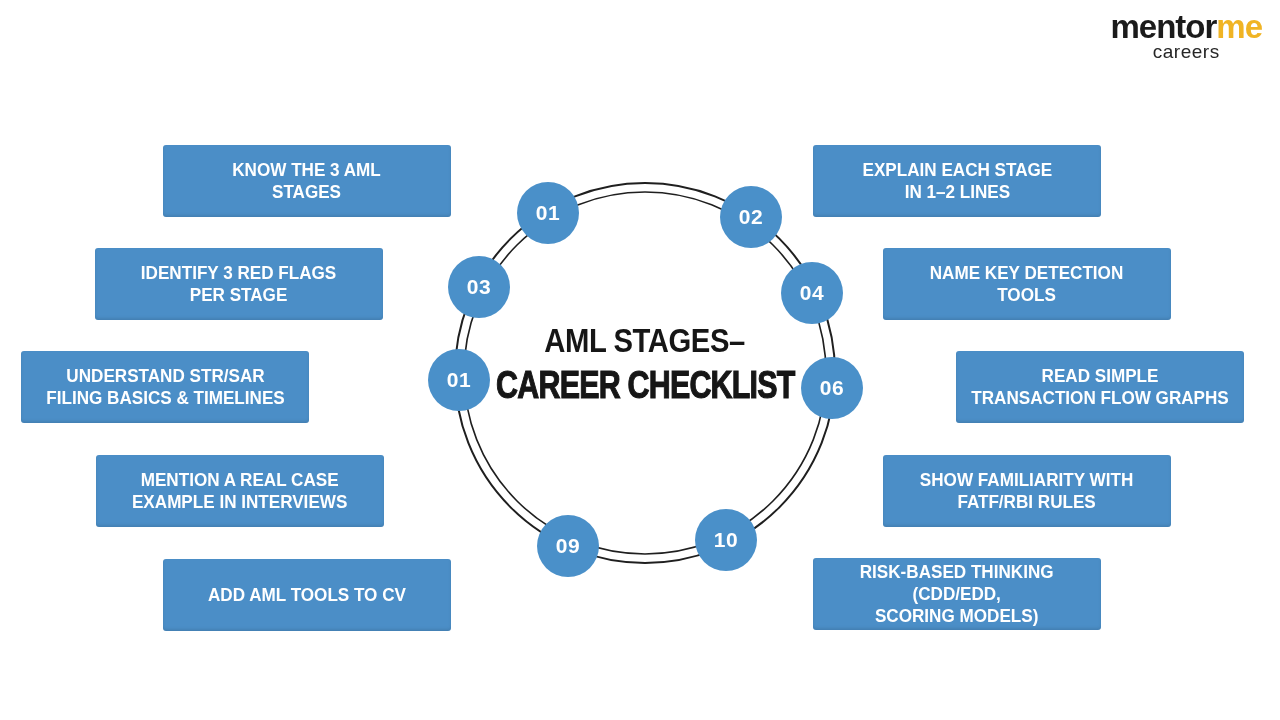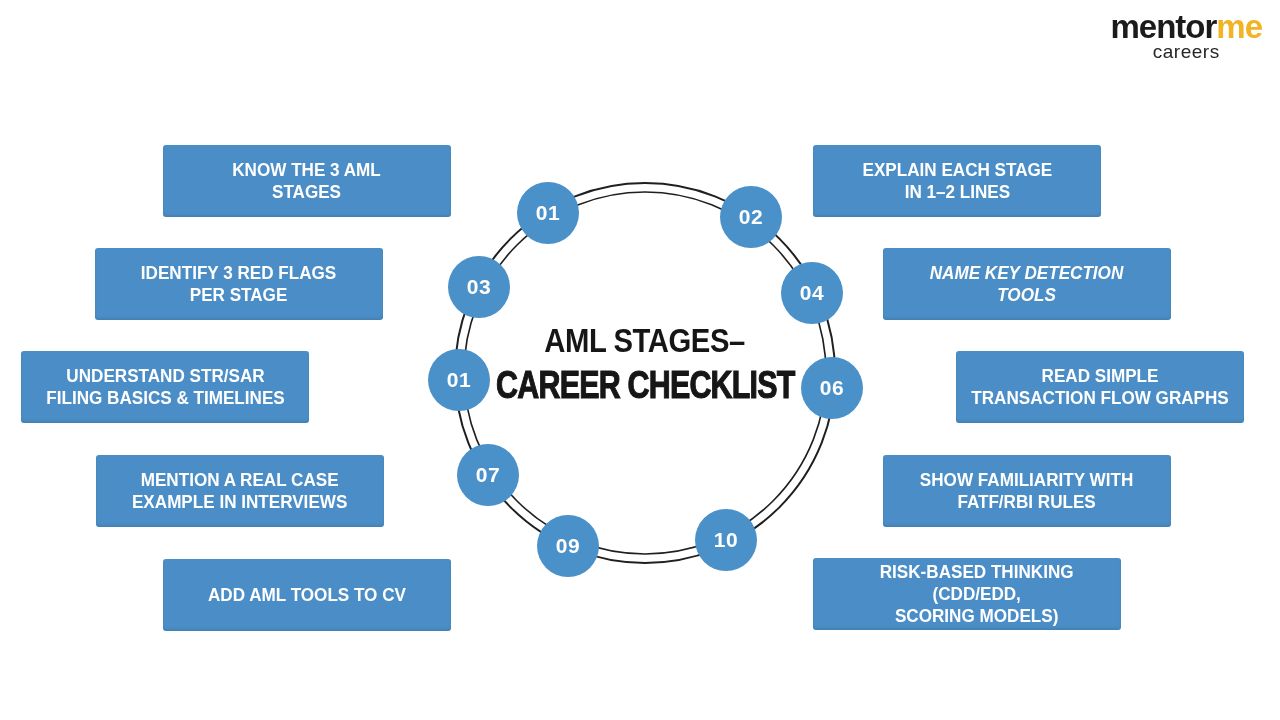--- a/index.html
+++ b/index.html
@@ -97,23 +97,20 @@
     </div>
   <div class="step" style="left:781px; top:262px;">
       <span>04</span>
     </div>
   <div class="step" style="left:428px; top:349px;">
       <span>01</span>
     </div>
   <div class="step" style="left:801px; top:357px;">
       <span>06</span>
     </div>
-  <div class="step" style="left:457px; top:444px;">
-      <span>07</span>
-    </div>
   <div class="step" style="left:537px; top:515px;">
       <span>09</span>
     </div>
   <div class="step" style="left:695px; top:509px;">
       <span>10</span>
     </div>
 
   <div class="box" style="left:163px; top:145px;">
       <span class="bt">KNOW THE 3 AML
 STAGES</span>
@@ -131,31 +128,31 @@
 EXAMPLE IN INTERVIEWS</span>
     </div>
   <div class="box" style="left:163px; top:559px;">
       <span class="bt">ADD AML TOOLS TO CV</span>
     </div>
 
   <div class="box" style="left:813px; top:145px;">
       <span class="bt">EXPLAIN EACH STAGE
 IN 1–2 LINES</span>
     </div>
-  <div class="box" style="left:883px; top:248px;font-style:italic;">
+  <div class="box" style="left:883px; top:248px;">
       <span class="bt">NAME KEY DETECTION
 TOOLS</span>
     </div>
   <div class="box" style="left:956px; top:351px;">
       <span class="bt">READ SIMPLE
 TRANSACTION FLOW GRAPHS</span>
     </div>
   <div class="box" style="left:883px; top:455px;">
       <span class="bt">SHOW FAMILIARITY WITH
 FATF/RBI RULES</span>
     </div>
-  <div class="box" style="left:813px; top:558px;padding-left:20px;">
+  <div class="box" style="left:813px; top:558px;">
       <span class="bt">RISK-BASED THINKING
 (CDD/EDD,
 SCORING MODELS)</span>
     </div>
 
 </div>
 
 </body></html>

